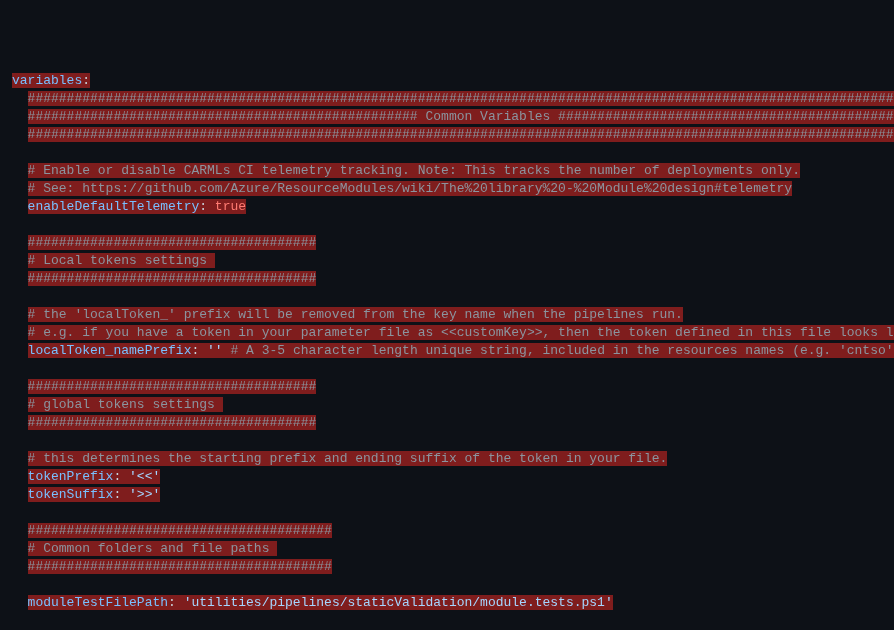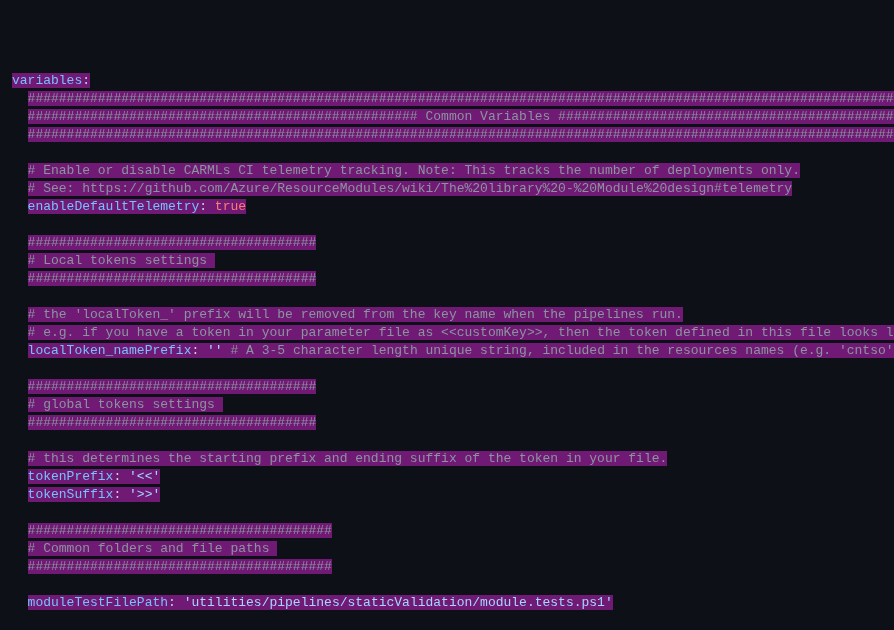--- a/index.html
+++ b/index.html
@@ -15,21 +15,21 @@
     height: 630px;
   }
   .code {
     padding: 0 0 0 12px;
   }
   .line {
     display: block;
     min-height: 18px;
   }
   .sel {
-    background: #701a75;
+    background: #7f1d1d;
   }
   .key { color: #79c0ff; }
   .val-str { color: #a5d6ff; }
   .val-bool { color: #ff7b72; }
   .comment { color: #8b949e; }
 </style>
 </head>
 <body>
 
 

